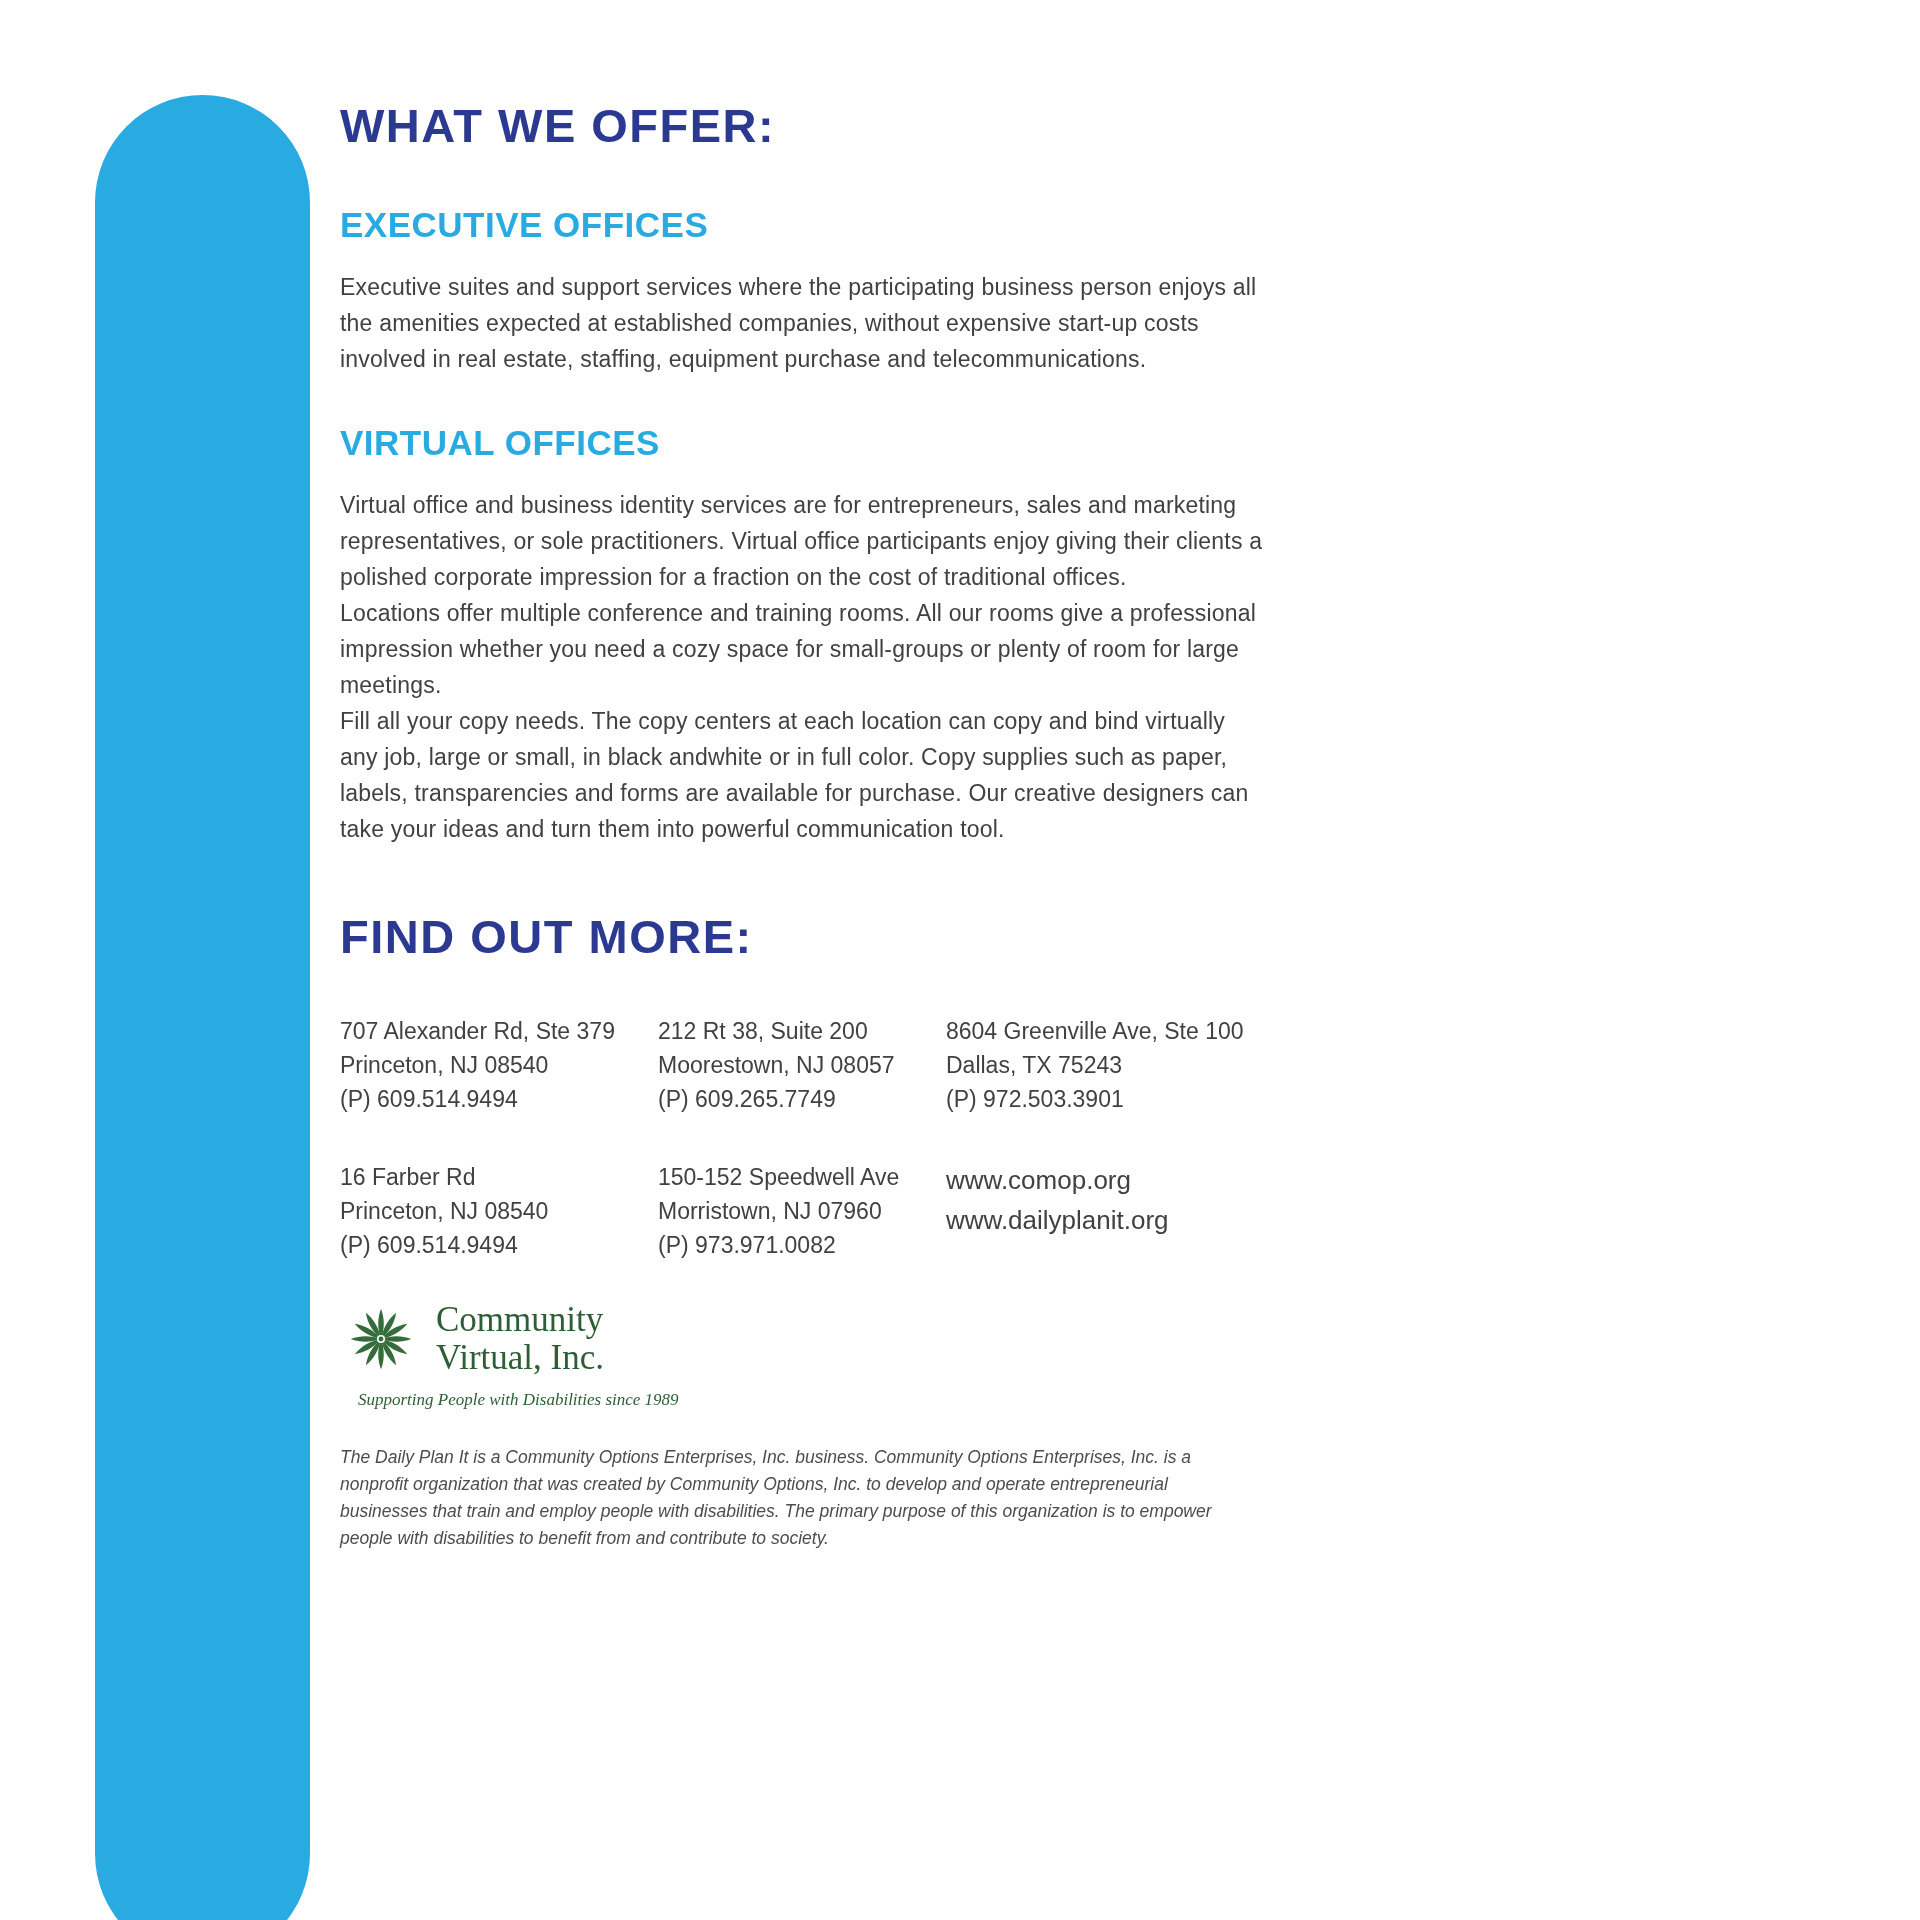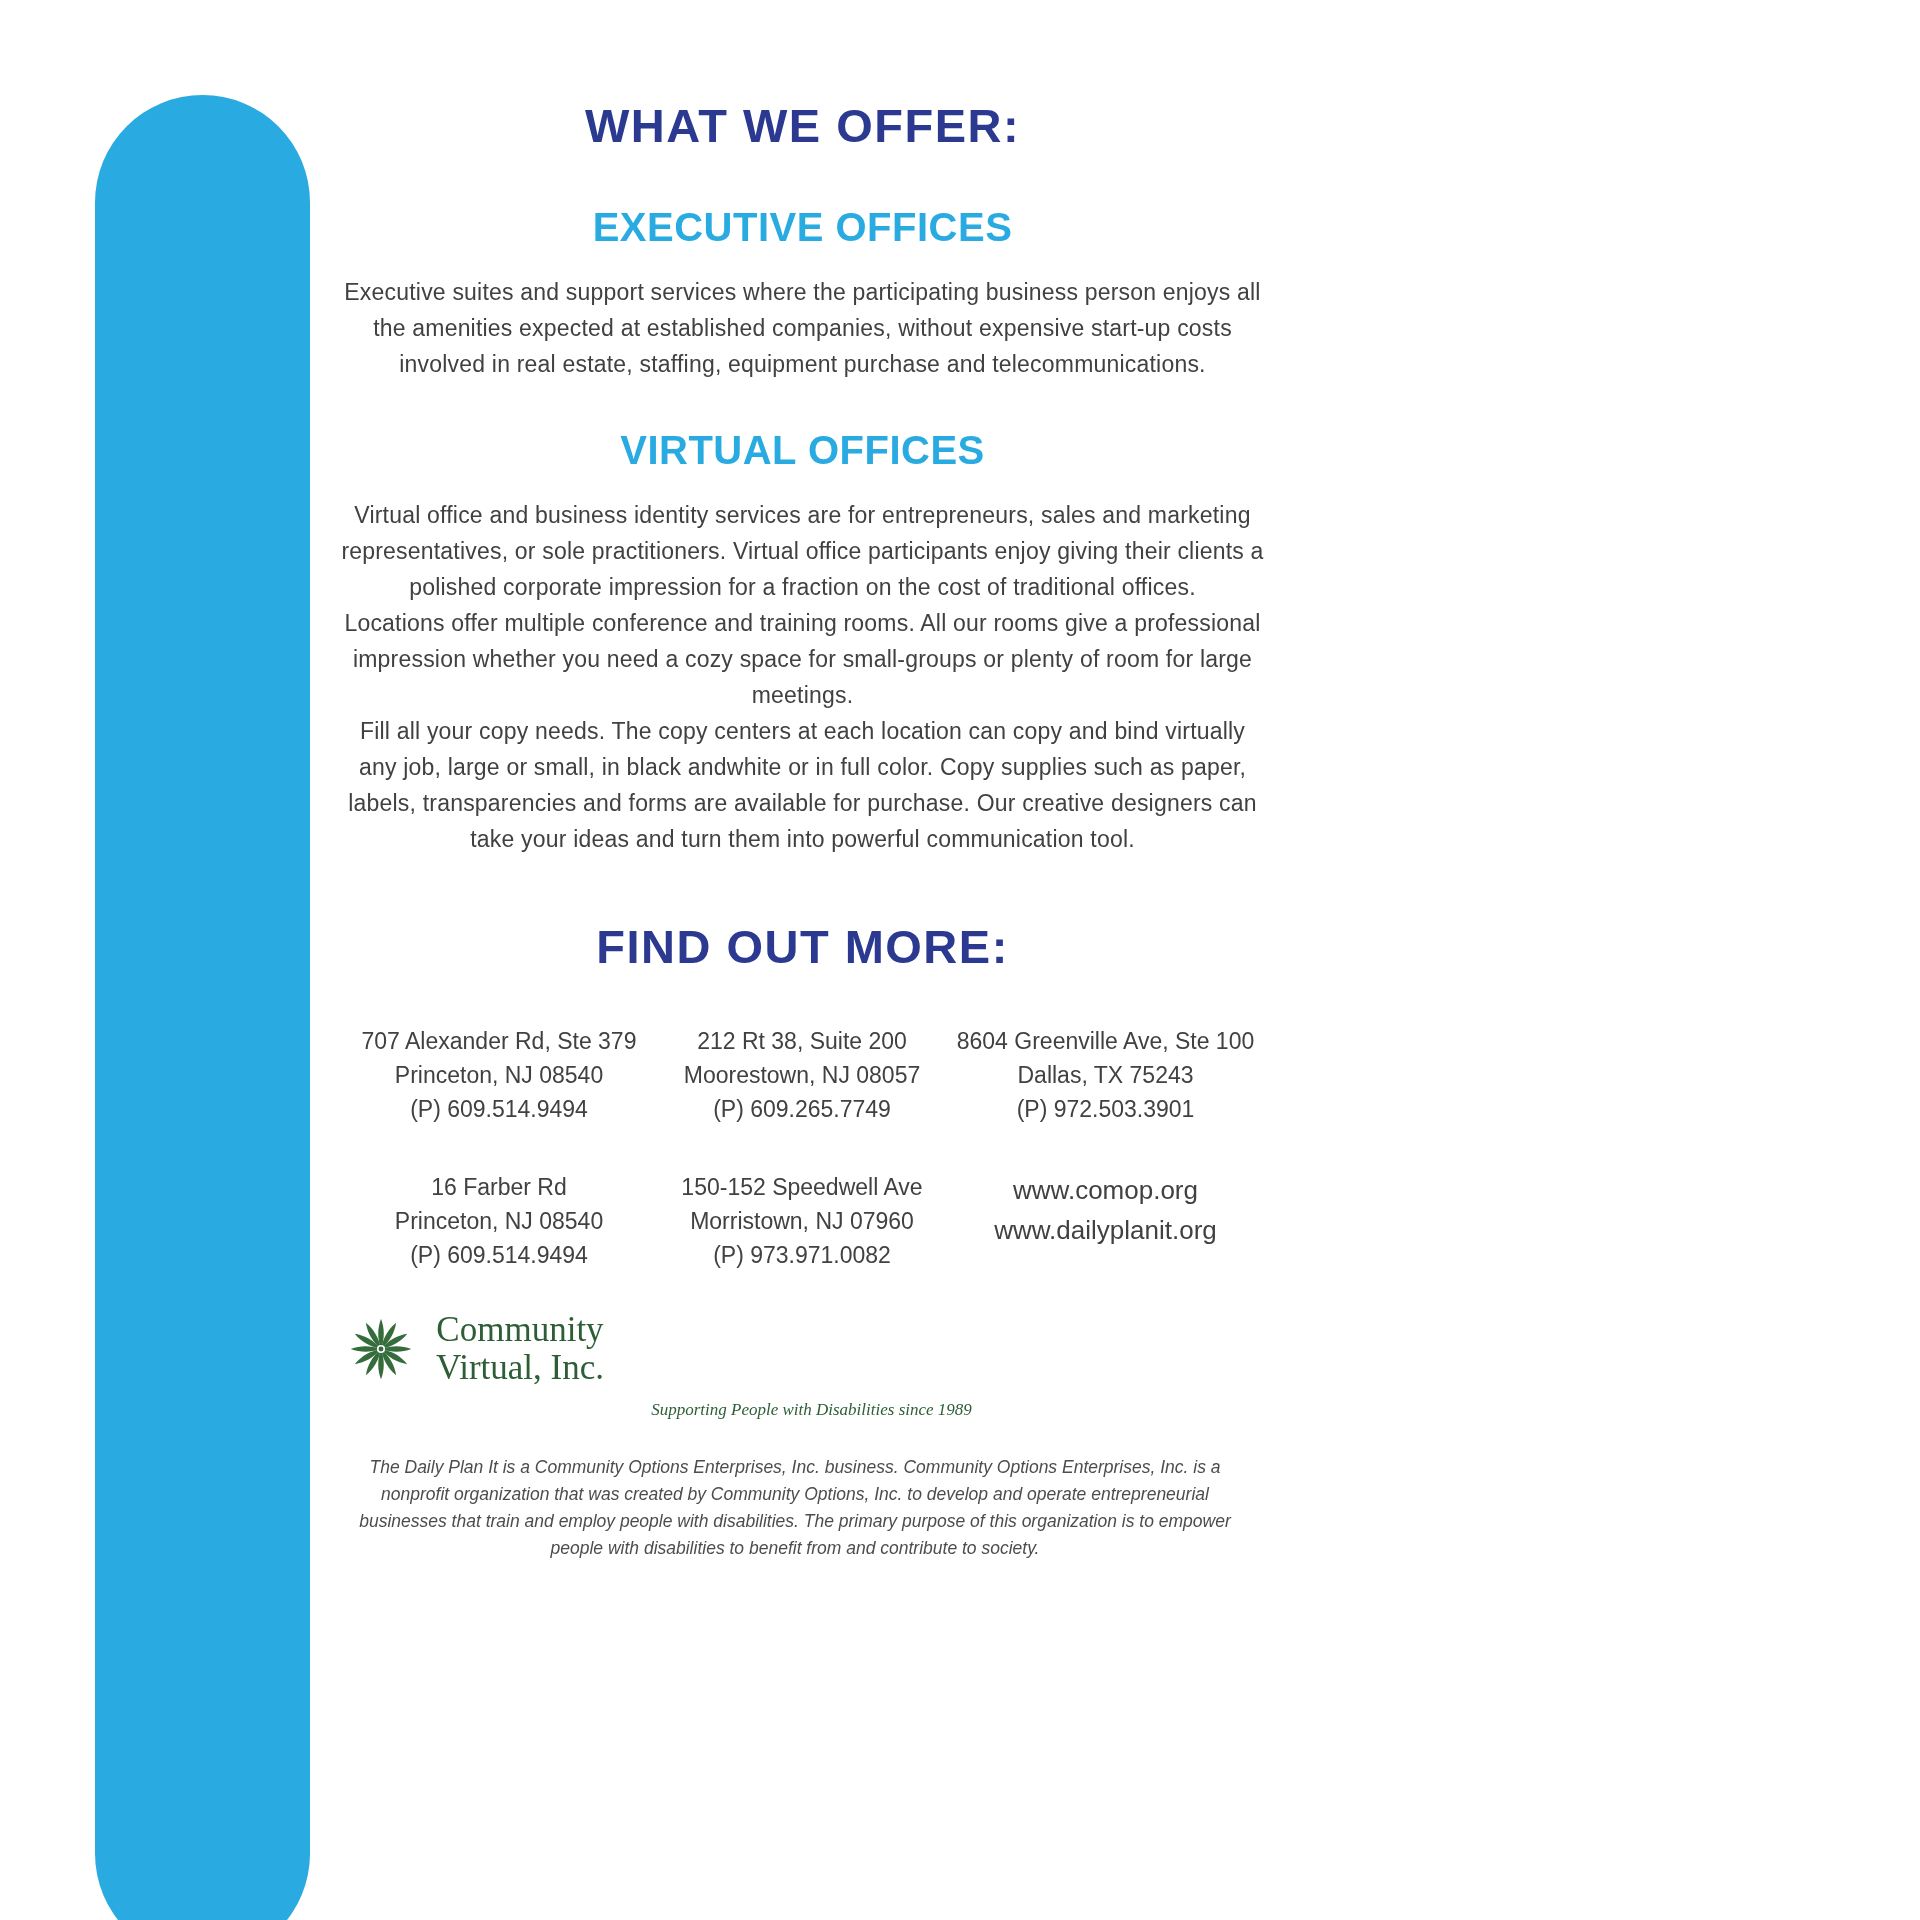--- a/index.html
+++ b/index.html
@@ -19,31 +19,30 @@
     width: 215px;
     height: 1866px;
     background: #29ABE2;
     border-radius: 112px;
   }
   .content {
     position: absolute;
     left: 340px;
     top: 98px;
     width: 925px;
-    text-align: center;
   }
   .page-title {
     font-size: 47px;
     font-weight: bold;
     letter-spacing: 1.5px;
     color: #2B3990;
     margin-bottom: 52px;
   }
   .section-heading {
-    font-size: 40px;
+    font-size: 35px;
     font-weight: bold;
     letter-spacing: 0.5px;
     color: #29ABE2;
     margin-top: 46px;
     margin-bottom: 24px;
   }
   .section-body {
     font-size: 23px;
     line-height: 36px;
     color: #414042;

